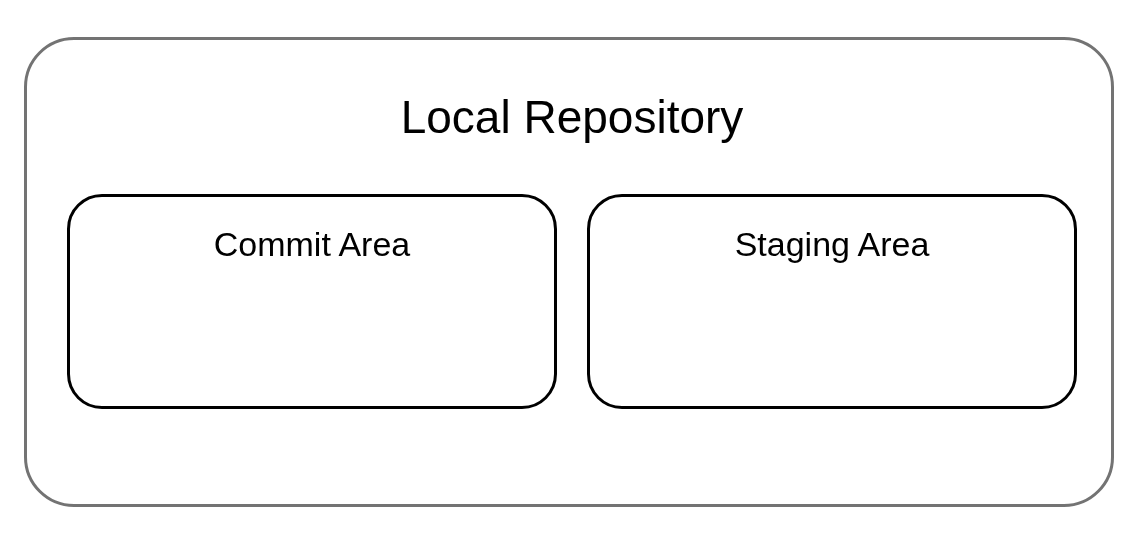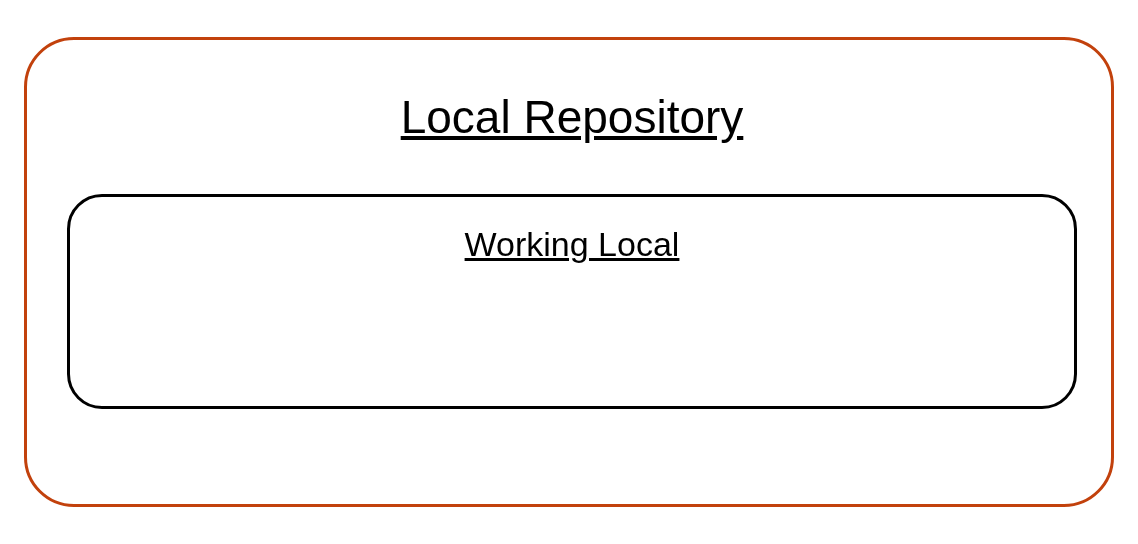--- a/index.html
+++ b/index.html
@@ -12,27 +12,26 @@
       height: 544px;
       background: #ffffff;
       font-family: "Comic Sans MS", "Comic Sans", cursive, sans-serif;
       display: flex;
       align-items: center;
       justify-content: center;
     }
     .outer-box {
       width: 1090px;
       height: 470px;
-      border: 3px solid #c2410c;
+      border: 3px solid #737373;
       border-radius: 50px;
       padding: 30px 24px 30px 30px;
       display: flex;
       flex-direction: column;
       align-items: center;
-      text-decoration: underline;
     }
     .title {
       font-size: 46px;
       font-weight: normal;
       color: #000000;
       margin-top: 20px;
       margin-bottom: 50px;
       text-align: center;
     }
     .inner-row {
@@ -60,16 +59,19 @@
       text-align: center;
     }
   </style>
 </head>
 <body>
 
 <div class="outer-box">
   <div class="title">Local Repository</div>
   <div class="inner-row">
     <div class="inner-box">
-      <div class="inner-label">Working Local</div>
+      <div class="inner-label">Commit Area</div>
+    </div>
+    <div class="inner-box">
+      <div class="inner-label">Staging Area</div>
     </div>
   </div>
 </div>
 
 </body></html>

